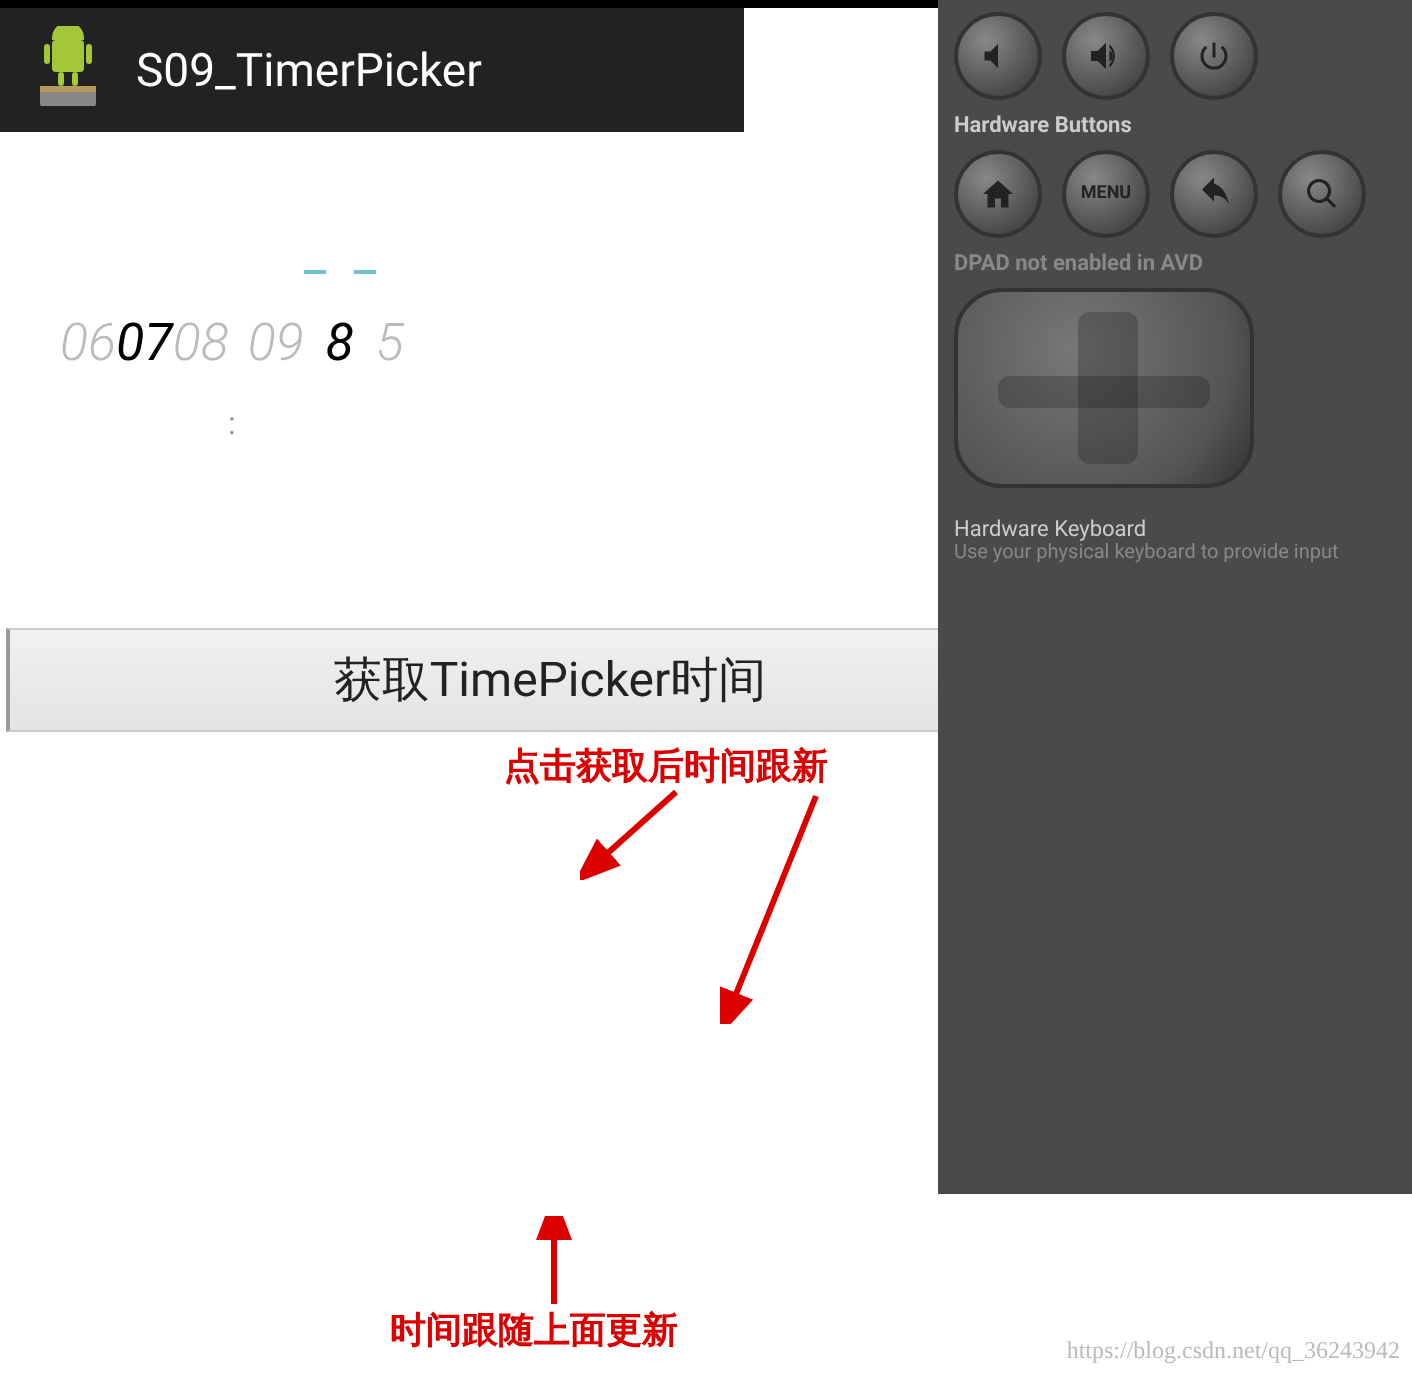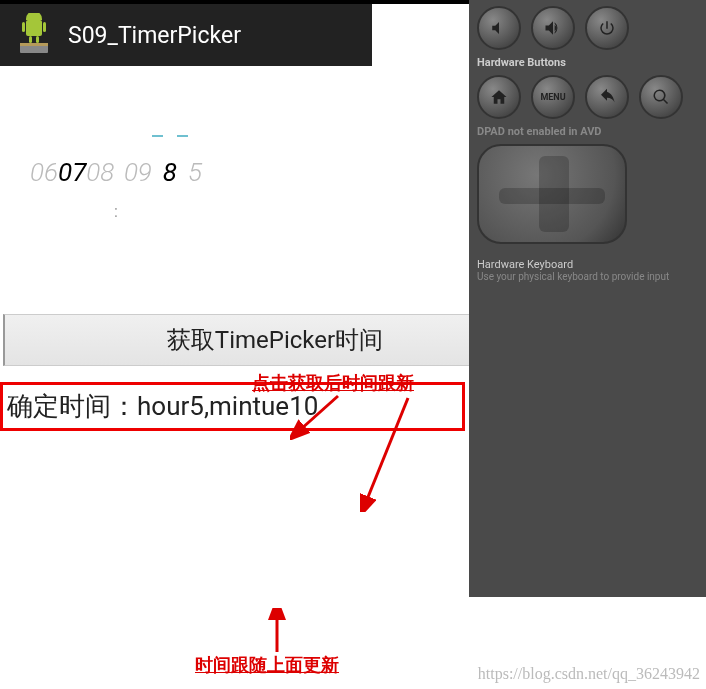--- a/index.html
+++ b/index.html
@@ -72,21 +72,20 @@
       height: 74px;
       display: flex;
       align-items: center;
       margin-top: 78px;
     }
     .annot {
       position: absolute;
       color: #d00;
       font-size: 18px;
       font-weight: bold;
-      text-decoration: underline;
     }
     .annot1 { left: 252px; top: 371px; }
     .annot2 { left: 195px; top: 653px; }
     .arrow { position: absolute; }
     .get-btn {
       margin-top: 56px;
       width: 543px;
       margin-left: 3px;
       height: 52px;
       background: linear-gradient(#f0f0f0,#e4e4e4);
@@ -147,21 +146,21 @@
     }
     .dpad::after {
       content:""; position:absolute; top:10px; bottom:10px; left:60px; width:30px;
       background: rgba(0,0,0,.2); border-radius:6px;
     }
     .kbd-note { color: #ccc; font-size: 11px; margin-top: 14px; }
     .kbd-sub { color: #888; font-size: 10px; }
     .watermark {
       position: absolute;
       right: 6px; bottom: 6px;
-      color: #bbb; font-size: 16px;
+      color: #bbb; font-size: 12px;
       font-family: Georgia, serif;
     }
   </style>
 </head>
 <body>
 
 <div class="status-bar"></div>
 
 <div class="action-bar">
   <span class="robot-icon">
@@ -198,21 +197,20 @@
       <div class="picker-val selected">8</div>
       <div class="picker-divider"></div>
       <div class="picker-val faded">5</div>
     </div>
   </div>
 
   <div class="get-btn">
     <span>获取TimePicker时间</span>
   </div>
 
-  <div class="result-line boxed">确定时间：hour5,mintue10</div>
 </div>
 
 <div class="annot annot1">点击获取后时间跟新</div>
 <div class="annot annot2">时间跟随上面更新</div>
 
 <svg class="arrow" style="left:290px;top:390px" width="60" height="50">
   <defs>
       <marker id="ah1" markerWidth="10" markerHeight="10" refX="2" refY="3" orient="auto">
         <path d="M0,0 L0,6 L8,3 z" fill="#d00"></path>
       </marker>

